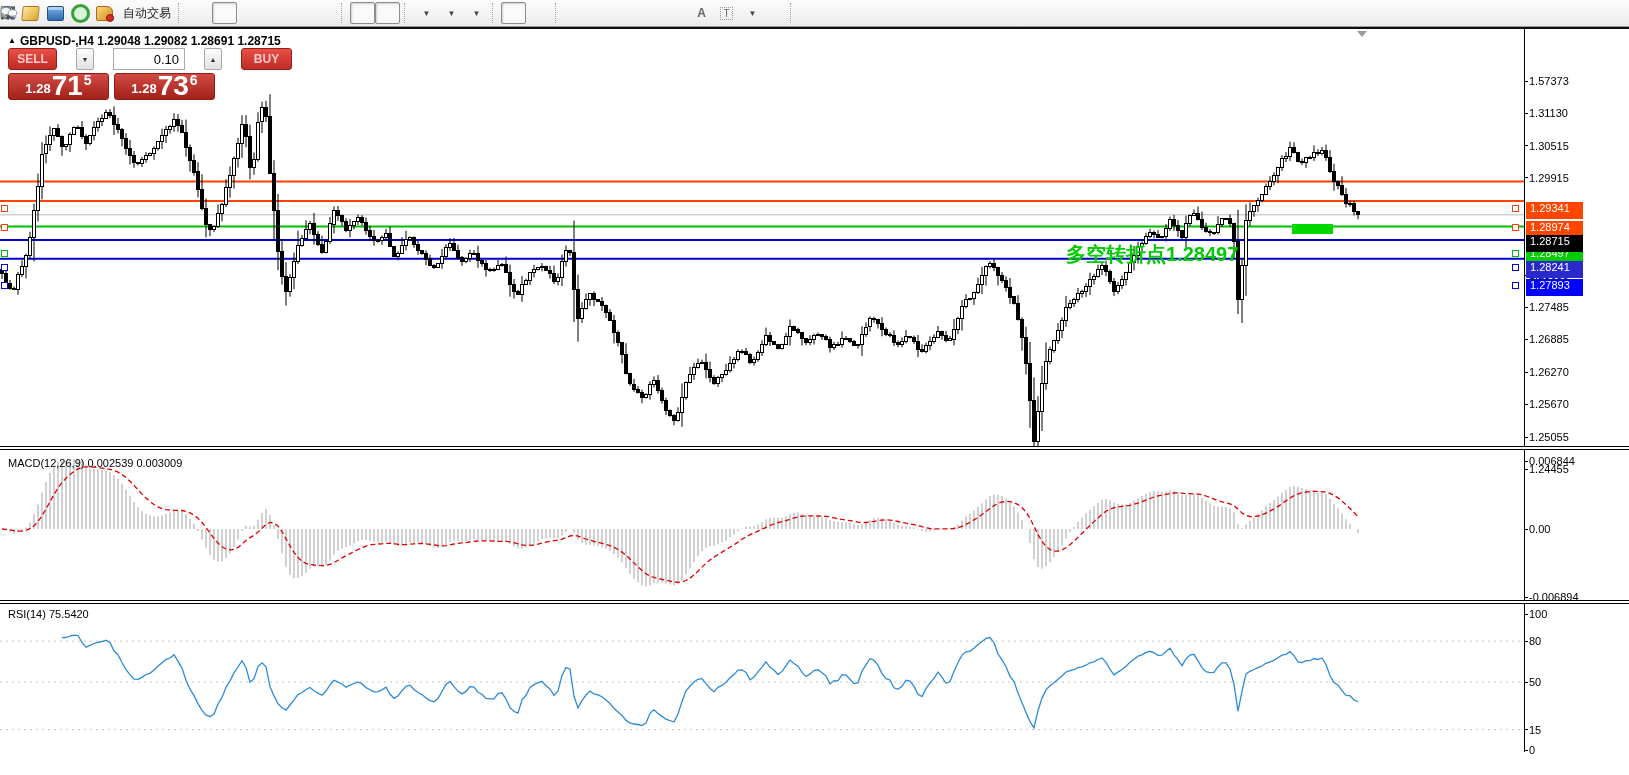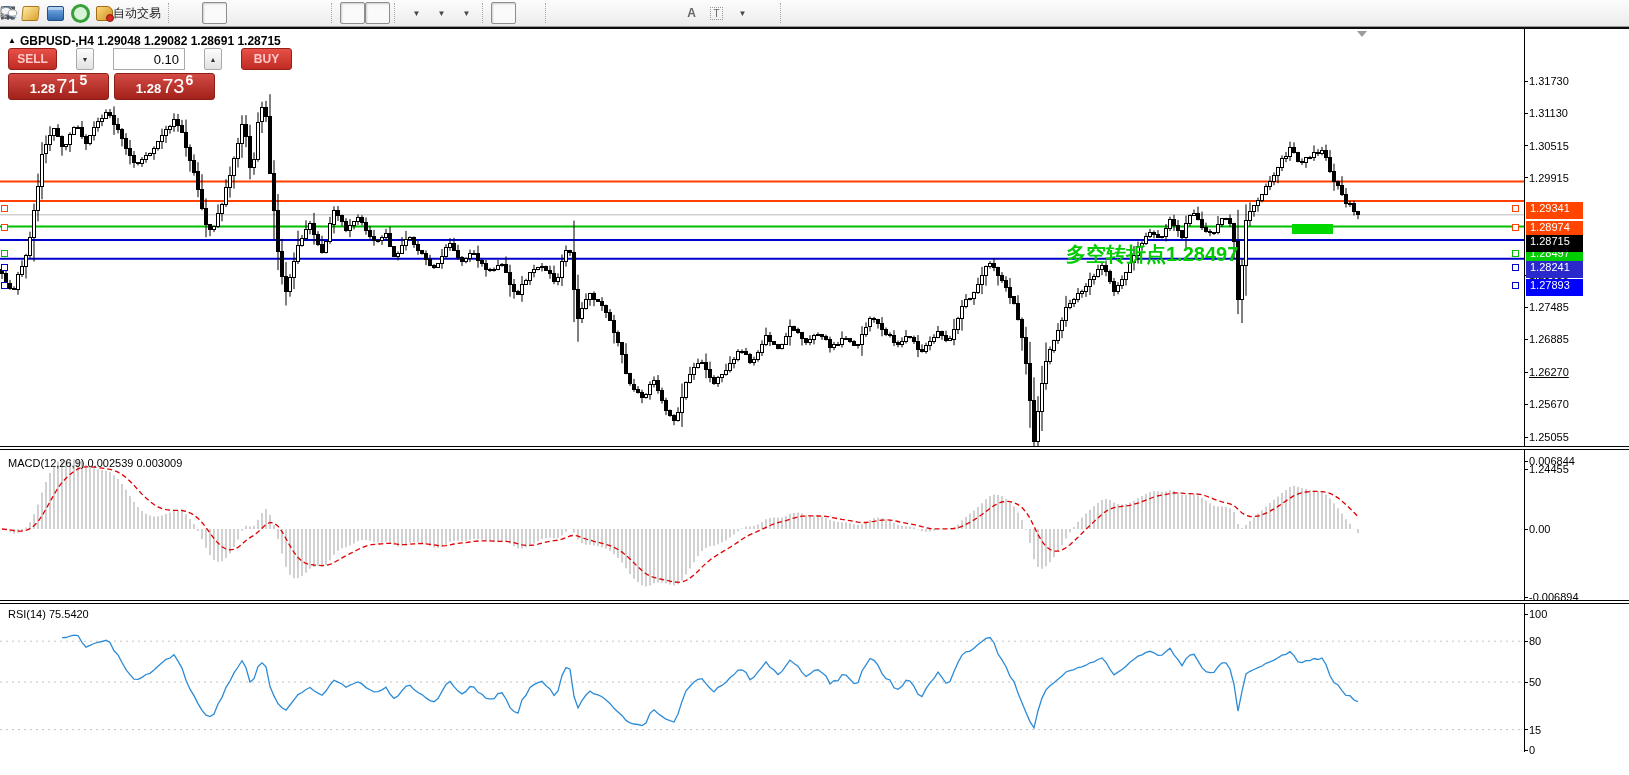--- a/index.html
+++ b/index.html
@@ -32,21 +32,21 @@
   .tp-btn{width:47px;background:linear-gradient(#e85048,#bf2b22);border:1px solid #952019;border-radius:3px;
     color:#ffc9c9;font-size:12px;font-weight:bold;display:flex;align-items:center;justify-content:center;}
   .tp-spin{width:16px;background:linear-gradient(#fdfdfd,#e2e2e2);border:1px solid #a9a9a9;border-radius:2px;
     font-size:7px;color:#333;display:flex;align-items:center;justify-content:center;}
   .tp-vol{width:72px;background:#fff;border:1px solid #a9a9a9;font-size:13px;color:#000;text-align:right;
     display:flex;align-items:center;justify-content:flex-end;padding-right:5px;box-sizing:border-box;}
   .tp-row2{display:flex;gap:5px;margin-top:3px;}
   .tp-price{width:101px;height:27px;background:linear-gradient(#d24b44,#a2211a);border:1px solid #8f1d16;border-radius:3px;
     color:#fff;display:flex;align-items:flex-end;justify-content:center;padding-bottom:2px;box-sizing:border-box;}
   .tp-price .pfx{font-size:13px;font-weight:bold;margin:0 1px 1px 0;}
-  .tp-price .big{font-size:20px;font-weight:normal;line-height:22px;}
+  .tp-price .big{font-size:28px;font-weight:bold;line-height:22px;}
   .tp-price .sup{font-size:14px;font-weight:bold;position:relative;top:-9px;margin-left:1px;}
   
   .axis-label{position:absolute;left:1529px;font-size:11px;color:#000;white-space:nowrap;}
   .tick-dash{position:absolute;left:1524px;width:4px;height:1px;background:#000;}
   .price-tag{position:absolute;left:1526px;width:57px;height:17px;font-size:11px;color:#fff;
     line-height:13px;padding-left:4px;box-sizing:border-box;}
   .sq{position:absolute;width:5px;height:5px;background:#fff;border:1px solid #000;z-index:3;}
   #annotation{position:absolute;font-size:20px;font-weight:bold;color:#00cc00;z-index:4;white-space:nowrap;font-family:sans-serif;}
   .pane-sep{position:absolute;left:0;width:1629px;height:4px;border-top:1px solid #000;border-bottom:1px solid #000;box-sizing:border-box;background:#fff;z-index:4;}
   #vaxis-line{position:absolute;left:1524px;top:0px;width:1px;height:723px;background:#000;z-index:2;}
@@ -66,21 +66,21 @@
     </div>
     <div class="tbtn">
         <span class="ic ic-gold"></span>
       </div>
     <div class="tbtn">
         <span class="ic ic-term"></span>
       </div>
     <div class="tbtn">
         <span class="ic ic-signal"></span>
       </div>
-    <div class="tbtn" style="gap:0">
+    <div class="tbtn" style="gap:10px">
       <span class="ic ic-auto"></span>
       <span class="tb-label">自动交易</span>
     </div>
     <div class="tb-sep"></div>
     <div class="tbtn">
       <svg class="ic" width="16" height="16">
           <path d="M4 4v8M2.5 6h1.5M4 9h1.5M8 2v10M6.5 5h1.5M8 8h1.5M12 4v7M10.5 7h1.5M12 9h1.5" stroke="#2e7d32" fill="none"></path>
         </svg>
     </div>
     <div class="tbtn active">
@@ -635,35 +635,35 @@
         <div class="sq" style="left: 1512px; top: 175.913px; border-color: rgb(255, 64, 0);"></div>
         <div class="sq" style="left: 1px; top: 195.487px; border-color: rgb(255, 64, 0);"></div>
         <div class="sq" style="left: 1512px; top: 195.487px; border-color: rgb(255, 64, 0);"></div>
         <div class="sq" style="left: 1px; top: 220.927px; border-color: rgb(0, 191, 0);"></div>
         <div class="sq" style="left: 1512px; top: 220.927px; border-color: rgb(0, 191, 0);"></div>
         <div class="sq" style="left: 1px; top: 234.58px; border-color: rgb(0, 0, 204);"></div>
         <div class="sq" style="left: 1512px; top: 234.58px; border-color: rgb(0, 0, 204);"></div>
         <div class="sq" style="left: 1px; top: 253.14px; border-color: rgb(0, 0, 204);"></div>
         <div class="sq" style="left: 1512px; top: 253.14px; border-color: rgb(0, 0, 204);"></div>
         <div class="tick-dash" style="top: 51.5px;"></div>
-        <div class="axis-label" style="top: 46px;">1.31730</div>
+        <div class="axis-label" style="top: 46px;">1.57373</div>
         <div class="tick-dash" style="top: 83.5px;"></div>
         <div class="axis-label" style="top: 78px;">1.31130</div>
         <div class="tick-dash" style="top: 116.3px;"></div>
         <div class="axis-label" style="top: 110.8px;">1.30515</div>
         <div class="tick-dash" style="top: 148.3px;"></div>
         <div class="axis-label" style="top: 142.8px;">1.29915</div>
         <div class="tick-dash" style="top: 245.9px;"></div>
         <div class="axis-label" style="top: 240.4px;">1.28085</div>
         <div class="tick-dash" style="top: 277.9px;"></div>
         <div class="axis-label" style="top: 272.4px;">1.27485</div>
         <div class="tick-dash" style="top: 309.9px;"></div>
         <div class="axis-label" style="top: 304.4px;">1.26885</div>
         <div class="tick-dash" style="top: 342.7px;"></div>
-        <div class="axis-label" style="top: 337.2px; text-decoration: underline;">1.26270</div>
+        <div class="axis-label" style="top: 337.2px;">1.26270</div>
         <div class="tick-dash" style="top: 374.7px;"></div>
         <div class="axis-label" style="top: 369.2px;">1.25670</div>
         <div class="tick-dash" style="top: 407.5px;"></div>
         <div class="axis-label" style="top: 402px;">1.25055</div>
         <div class="tick-dash" style="top: 439.5px;"></div>
         <div class="axis-label" style="top: 434px;">1.24455</div>
         <div class="price-tag" style="top: 172.913px; background: rgb(255, 69, 0);">1.29341</div>
         <div class="price-tag" style="top: 192.487px; background: rgb(255, 69, 0);">1.28974</div>
         <div class="price-tag" style="top: 217.927px; background: rgb(0, 206, 0);">1.28497</div>
         <div class="price-tag" style="top: 231.58px; background: rgb(41, 41, 204);">1.28241</div>

